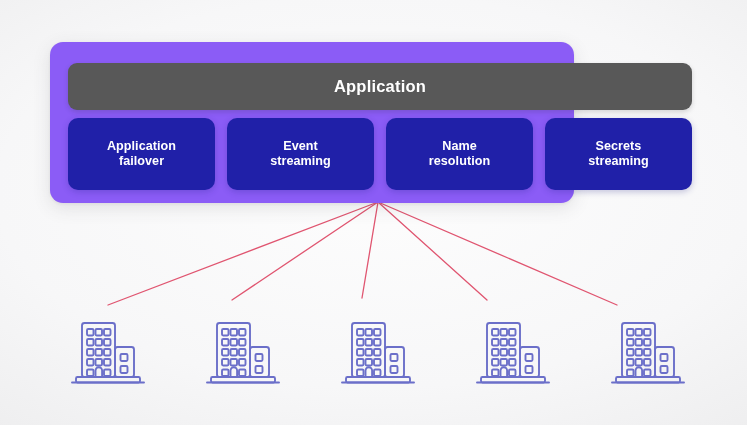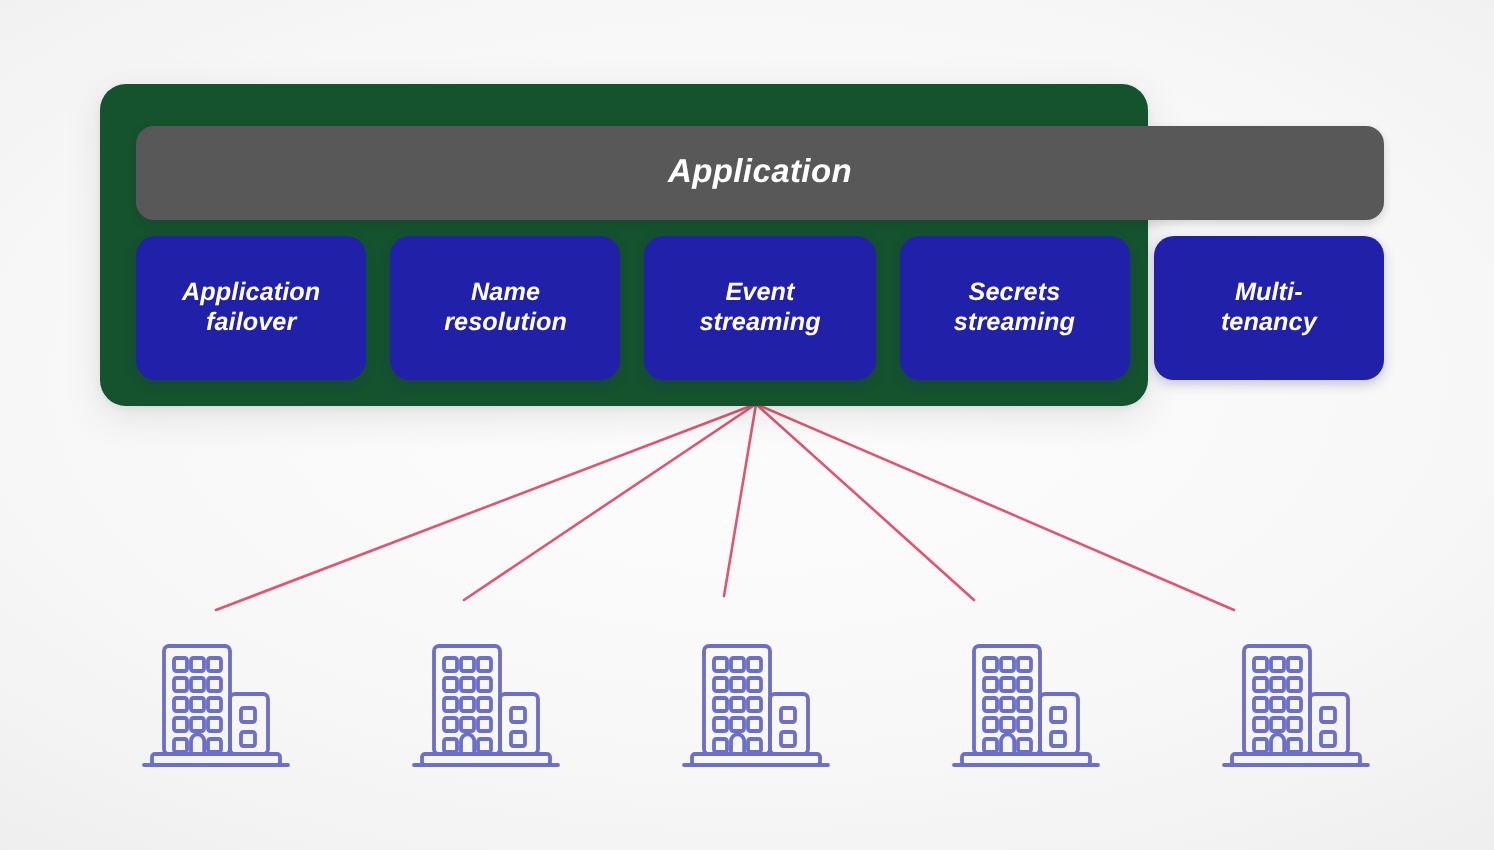--- a/index.html
+++ b/index.html
@@ -26,25 +26,24 @@
     height:425px;
   }
 
   
   #platform-card {
     position:absolute;
     left:50px;
     top:42px;
     width:524px;
     height:161px;
-    background:#14532d;
+    background:#8b5cf6;
     border-radius:13px;
     box-shadow:0 5px 18px rgba(60,60,70,0.13), 0 1px 3px rgba(60,60,70,0.08);
     z-index:3;
-    font-style:italic;
   }
 
   
   #application-bar {
     position:absolute;
     left:18px;
     top:21px;
     width:624px;
     height:47px;
     background:#585858;
@@ -151,38 +150,34 @@
     </div>
 
     <div id="capability-row">
 
       <div class="capability-box">
         <span class="cap-label">Application
 failover</span>
       </div>
 
       <div class="capability-box">
+        <span class="cap-label">Event
+streaming</span>
+      </div>
+
+      <div class="capability-box">
         <span class="cap-label">Name
 resolution</span>
-      </div>
-
-      <div class="capability-box">
-        <span class="cap-label">Event
-streaming</span>
       </div>
 
       <div class="capability-box">
         <span class="cap-label">Secrets
 streaming</span>
       </div>
 
-      <div class="capability-box">
-        <span class="cap-label">Multi-
-tenancy</span>
-      </div>
 
     </div>
   </div>
 
   <div id="buildings-row">
 
     <div class="building-item">
       <svg width="80" height="78" viewBox="0 0 80 78" aria-hidden="true">
         <g fill="none" stroke="#6b6fc9" stroke-width="1.9" stroke-linejoin="round" stroke-linecap="round">
           <rect x="12" y="9" width="33" height="54" rx="2.5"></rect>

